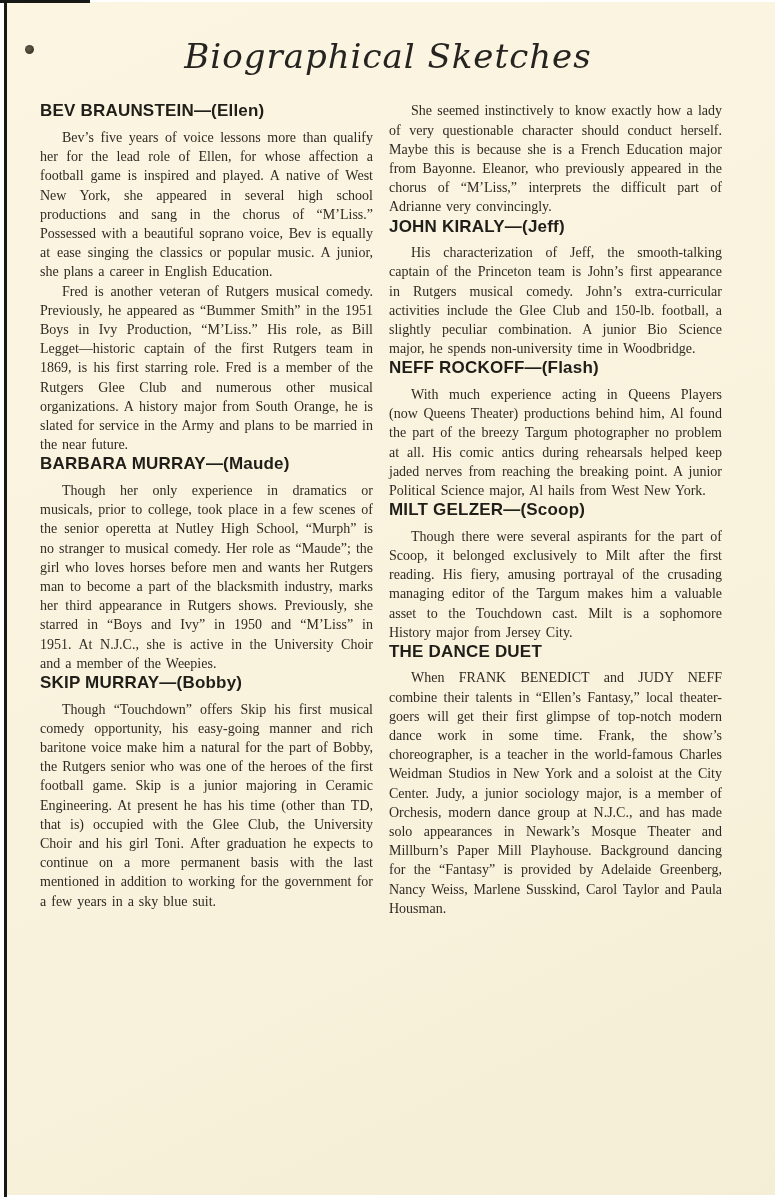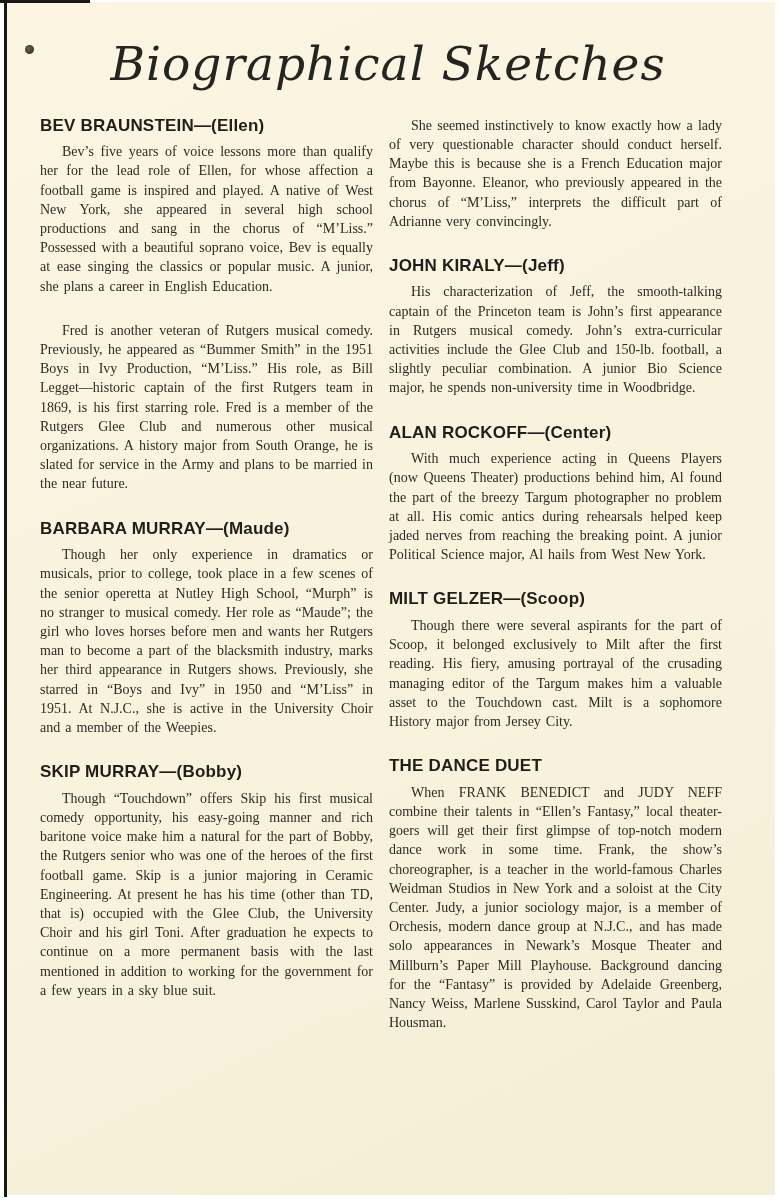--- a/index.html
+++ b/index.html
@@ -59,36 +59,35 @@
     left: 34px;
     right: 39px;
     top: 0;
   }
   h1.title {
     margin: 36px 0 26px 0;
     text-align: center;
     font-family: "DejaVu Serif", serif;
     font-style: italic;
     font-weight: normal;
-    font-size: 47px;
+    font-size: 34px;
     line-height: 1.1;
     color: #262420;
     letter-spacing: 1px;
   }
   .cols {
     display: flex;
     gap: 16px;
     align-items: flex-start;
   }
   .col {
     width: 333px;
     flex: 0 0 333px;
   }
   section.bio + section.bio {
-    margin-top: 25px;
   }
   section.bio h2 {
     margin: 0 0 7px 0;
     font-family: "Liberation Sans", sans-serif;
     font-weight: bold;
     font-size: 17px;
     line-height: 1.15;
     color: #201e18;
     letter-spacing: 0.2px;
   }
@@ -136,21 +135,21 @@
 
         <div class="col">
           <section class="bio">
             <p>She seemed instinctively to know exactly how a lady of very questionable character should conduct herself. Maybe this is because she is a French Education major from Bayonne. Eleanor, who previously appeared in the chorus of “M’Liss,” interprets the difficult part of Adrianne very convincingly.</p>
           </section>
           <section class="bio">
             <h2>JOHN KIRALY—(Jeff)</h2>
             <p>His characterization of Jeff, the smooth-talking captain of the Princeton team is John’s first appearance in Rutgers musical comedy. John’s extra-curricular activities include the Glee Club and 150-lb. football, a slightly peculiar combination. A junior Bio Science major, he spends non-university time in Woodbridge.</p>
           </section>
           <section class="bio">
-            <h2>ALAN ROCKOFF—(Center)</h2>
+            <h2>NEFF ROCKOFF—(Flash)</h2>
             <p>With much experience acting in Queens Players (now Queens Theater) productions behind him, Al found the part of the breezy Targum photographer no problem at all. His comic antics during rehearsals helped keep jaded nerves from reaching the breaking point. A junior Political Science major, Al hails from West New York.</p>
           </section>
           <section class="bio">
             <h2>MILT GELZER—(Scoop)</h2>
             <p>Though there were several aspirants for the part of Scoop, it belonged exclusively to Milt after the first reading. His fiery, amusing portrayal of the crusading managing editor of the Targum makes him a valuable asset to the Touchdown cast. Milt is a sophomore History major from Jersey City.</p>
           </section>
           <section class="bio">
             <h2>THE DANCE DUET</h2>
             <p>When FRANK BENEDICT and JUDY NEFF combine their talents in “Ellen’s Fantasy,” local theater-goers will get their first glimpse of top-notch modern dance work in some time. Frank, the show’s choreographer, is a teacher in the world-famous Charles Weidman Studios in New York and a soloist at the City Center. Judy, a junior sociology major, is a member of Orchesis, modern dance group at N.J.C., and has made solo appearances in Newark’s Mosque Theater and Millburn’s Paper Mill Playhouse. Background dancing for the “Fantasy” is provided by Adelaide Greenberg, Nancy Weiss, Marlene Susskind, Carol Taylor and Paula Housman.</p>
           </section>

